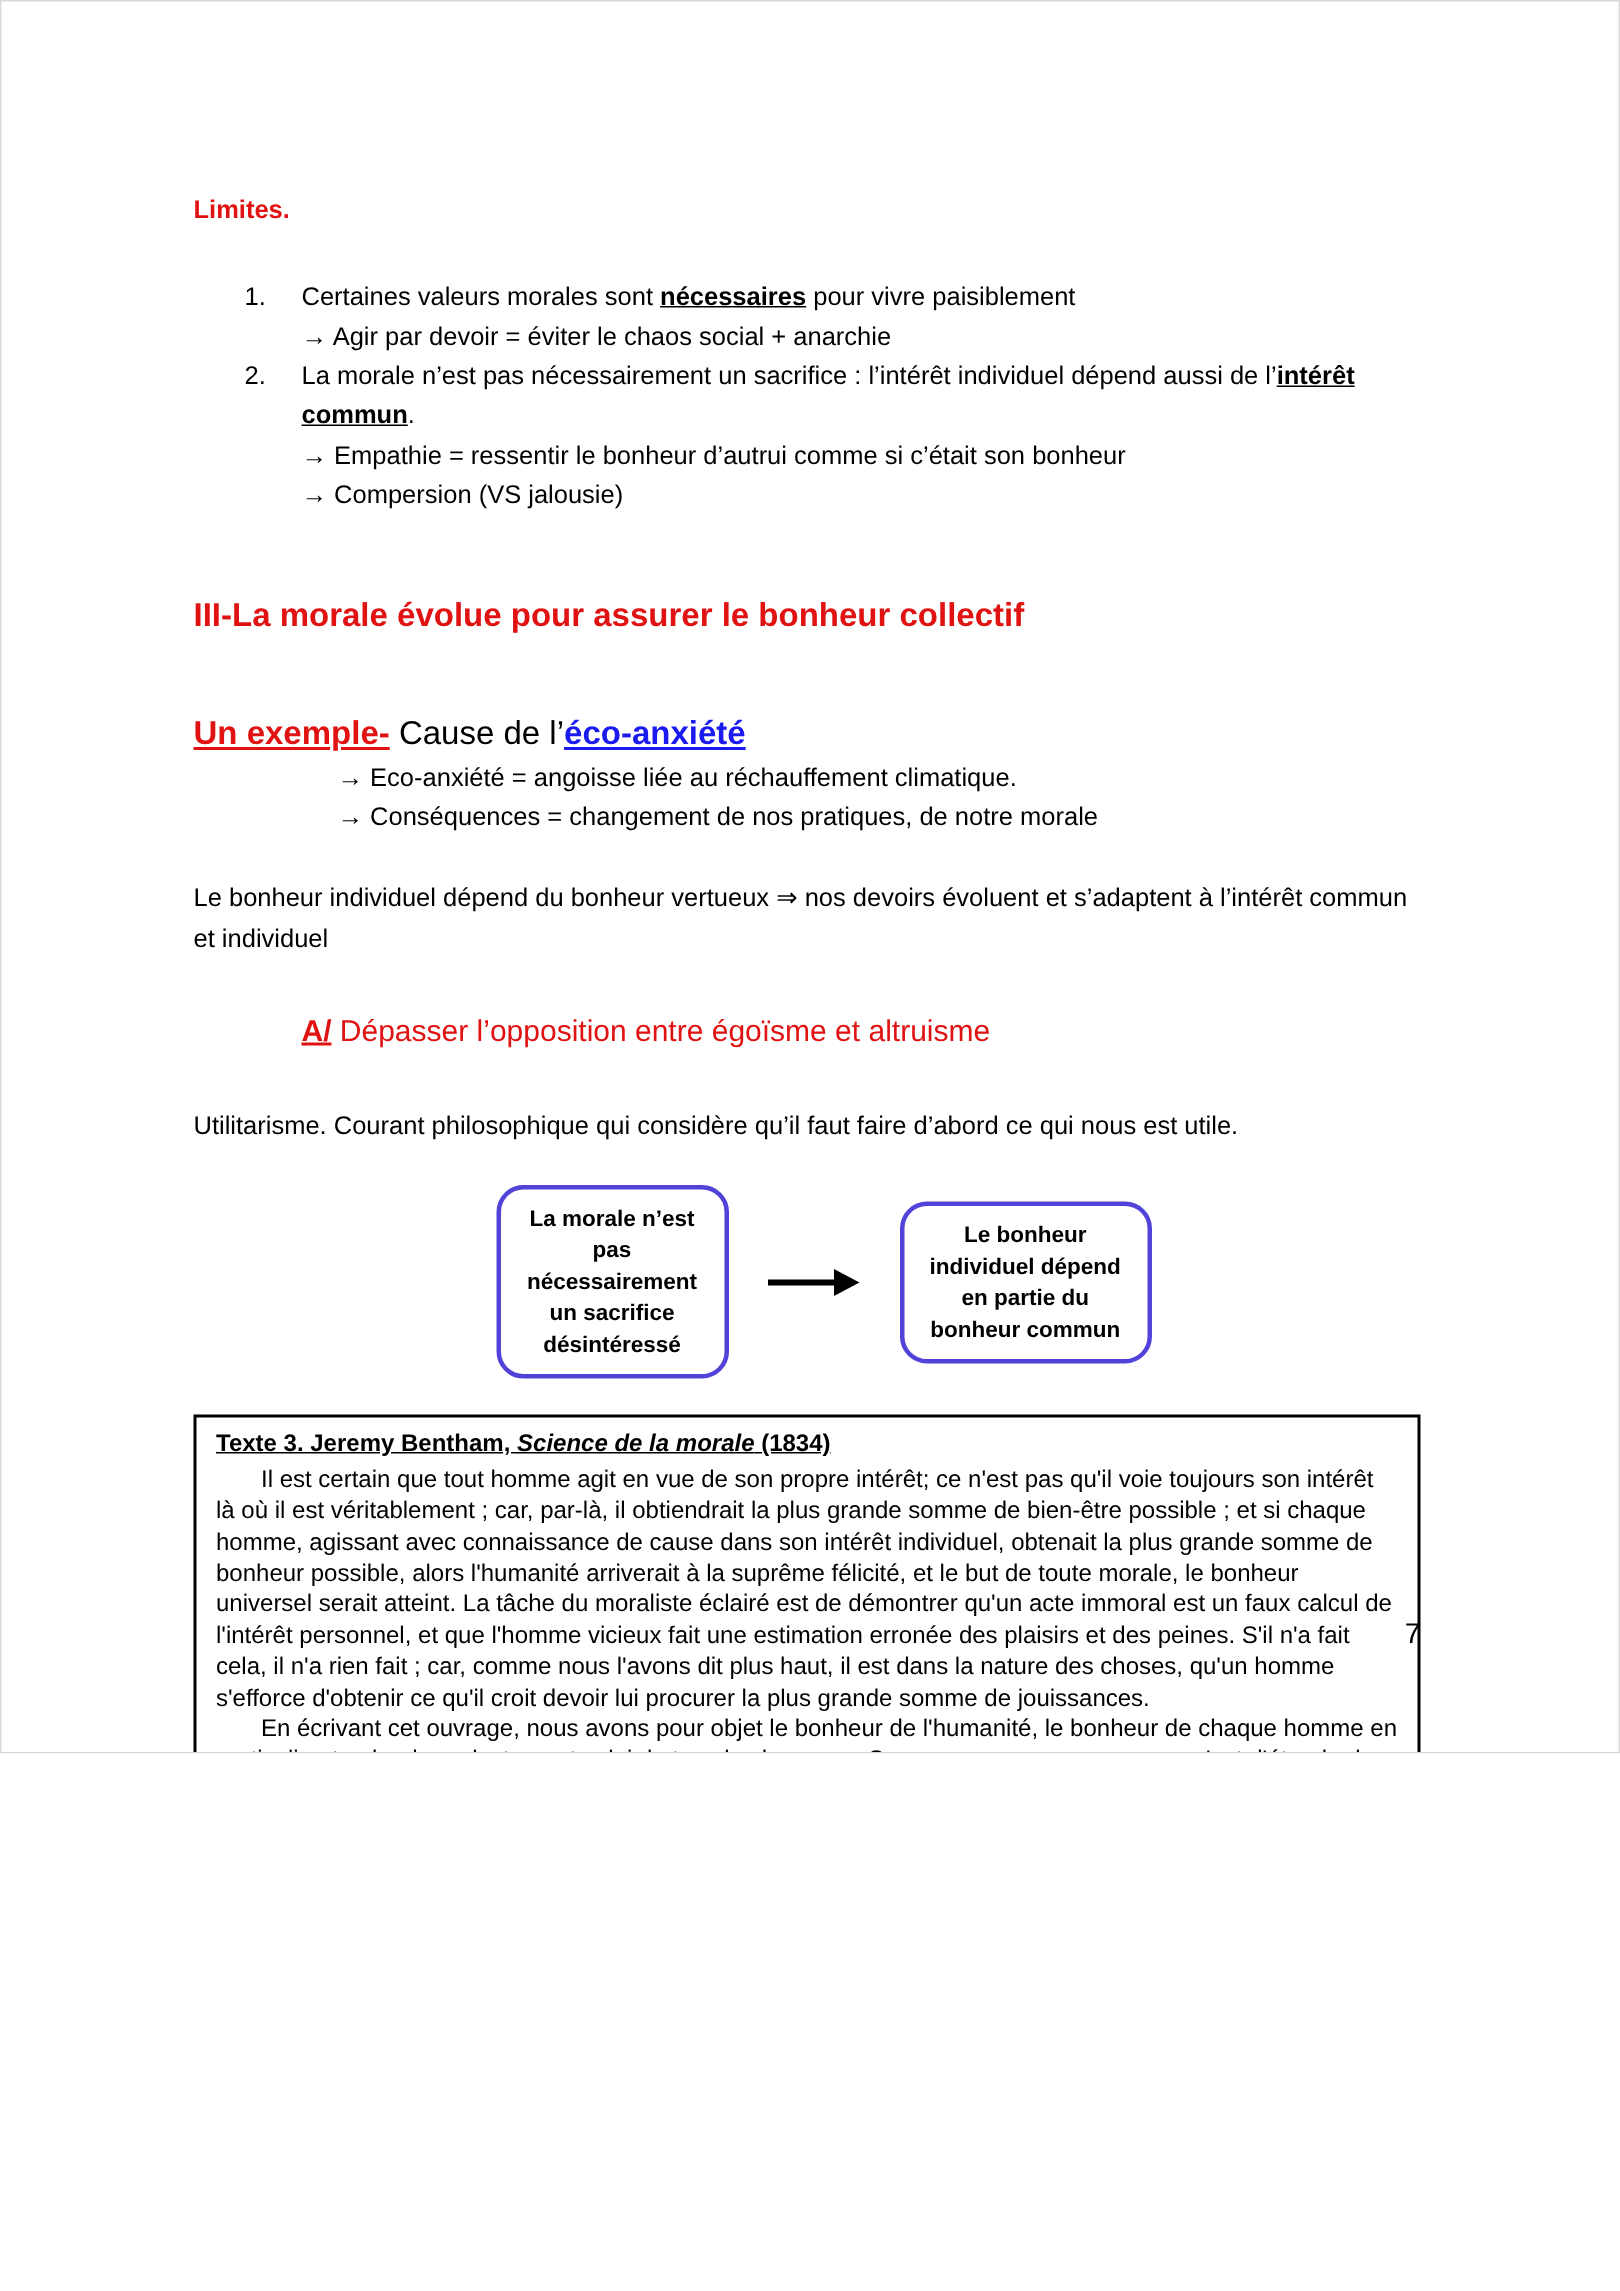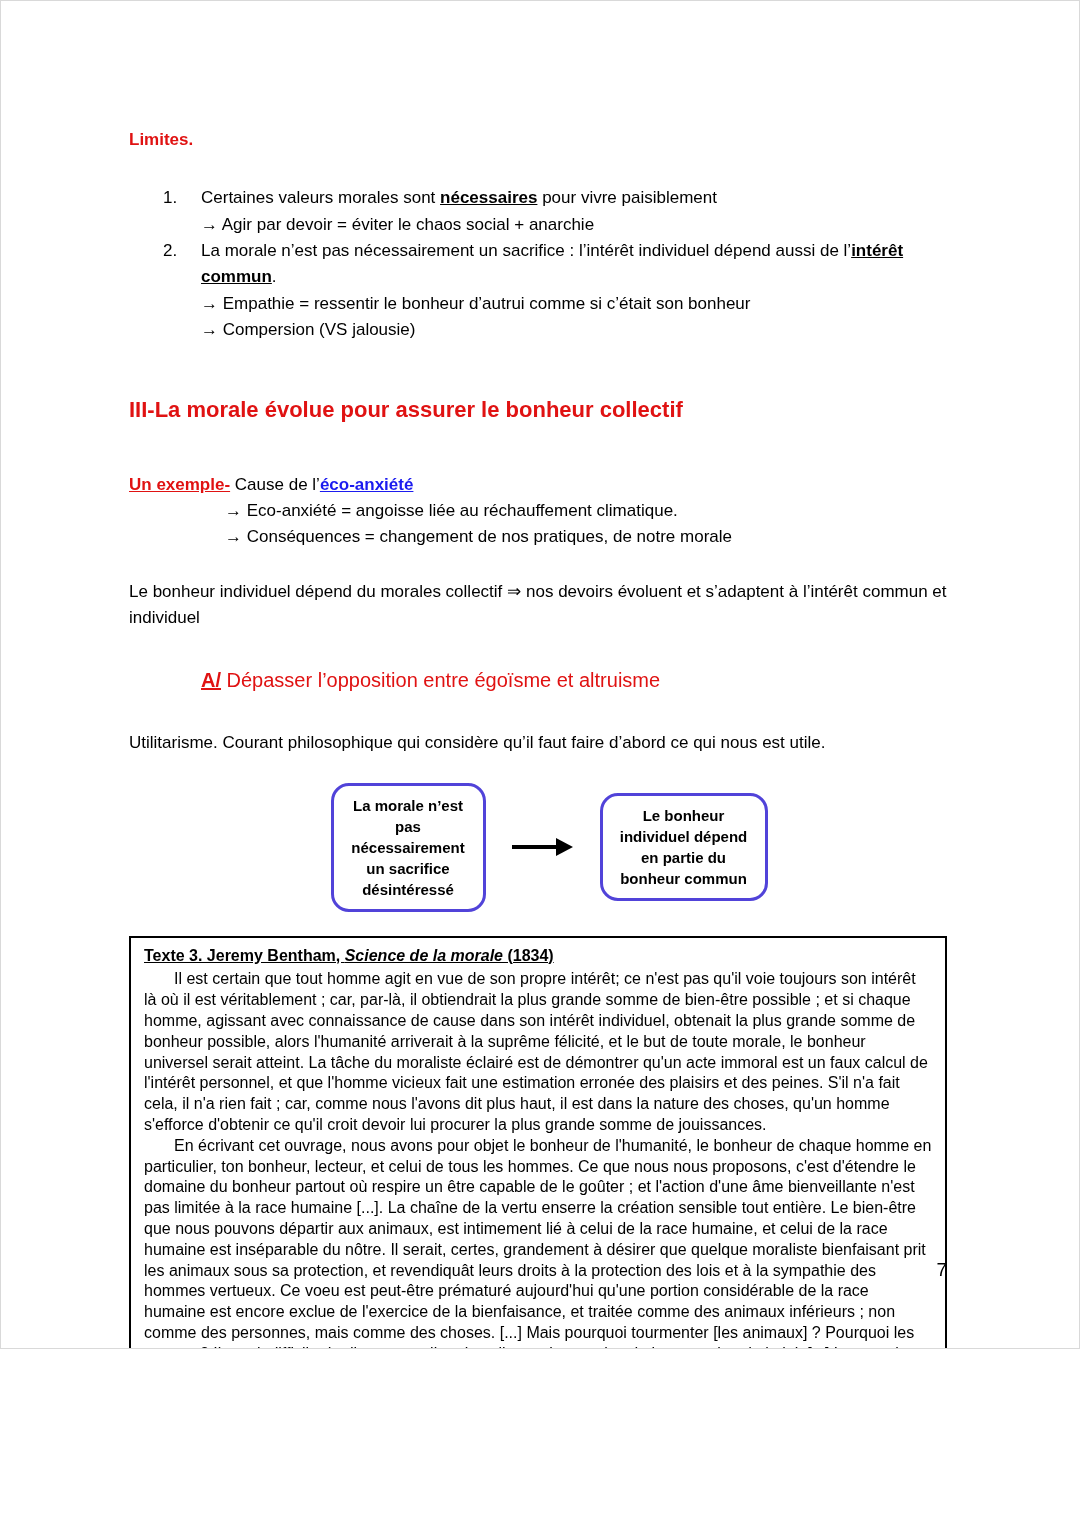--- a/index.html
+++ b/index.html
@@ -1,20 +1,20 @@
 <!DOCTYPE html>
 <html><head>
 <meta charset="utf-8">
 <style>
   * { margin: 0; padding: 0; box-sizing: border-box; }
   html, body { background: #ffffff; }
   .page {
     position: relative;
     width: 1080px;
-    height: 1349px;
+    height: 1169px;
     background: #ffffff;
     border: 1px solid #d9d9d9;
     font-family: "Liberation Sans", sans-serif;
     color: #000000;
     padding: 126px 132px 0 128px;
     overflow: hidden;
   }
   .bold { font-weight: bold; text-decoration: underline; }
   .red { color: #e01212; }
   .blue { color: #1b1bef; }
@@ -32,21 +32,21 @@
   .subline { }
   .indent-72 { margin-left: 96px; }
 
   .section-heading {
     font-size: 22px;
     font-weight: bold;
     color: #e01212;
     margin-top: 50px;
     margin-bottom: 44px;
   }
-  .example-line { font-size: 17px; line-height: 1.55; }
+  .example-line { font-size: 22px; line-height: 1.55; }
 
   .para { margin-top: 28px; }
 
   .subheading-a {
     margin-top: 34px;
     margin-bottom: 34px;
     margin-left: 72px;
     font-size: 20px;
     color: #e01212;
   }
@@ -116,21 +116,21 @@
       </div>
     </div>
   </div>
 
   <h2 class="section-heading">III-La morale évolue pour assurer le bonheur collectif</h2>
 
   <div class="example-line"><span class="red bold">Un exemple-</span><span> Cause de l’</span><span class="blue bold">éco-anxiété</span></div>
   <div class="subline indent-72">→ Eco-anxiété = angoisse liée au réchauffement climatique.</div>
   <div class="subline indent-72">→ Conséquences = changement de nos pratiques, de notre morale</div>
 
-  <p class="para">Le bonheur individuel dépend du morales collectif ⇒ nos devoirs évoluent et s’adaptent à l’intérêt commun et individuel</p>
+  <p class="para">Le bonheur individuel dépend du bonheur vertueux ⇒ nos devoirs évoluent et s’adaptent à l’intérêt commun et individuel</p>
 
   <div class="subheading-a"><span class="bold">A/</span><span> Dépasser l’opposition entre égoïsme et altruisme</span></div>
 
   <p>Utilitarisme. Courant philosophique qui considère qu’il faut faire d’abord ce qui nous est utile.</p>
 
   <div class="diagram">
     <div class="dbox dbox-left">La morale n’est pas nécessairement un sacrifice désintéressé</div>
     <svg class="darrow" width="62" height="22" viewBox="0 0 62 22" xmlns="http://www.w3.org/2000/svg">
       <line x1="0" y1="11" x2="46" y2="11" stroke="#000000" stroke-width="4"></line>
       <polygon points="44,2 61,11 44,20" fill="#000000"></polygon>

